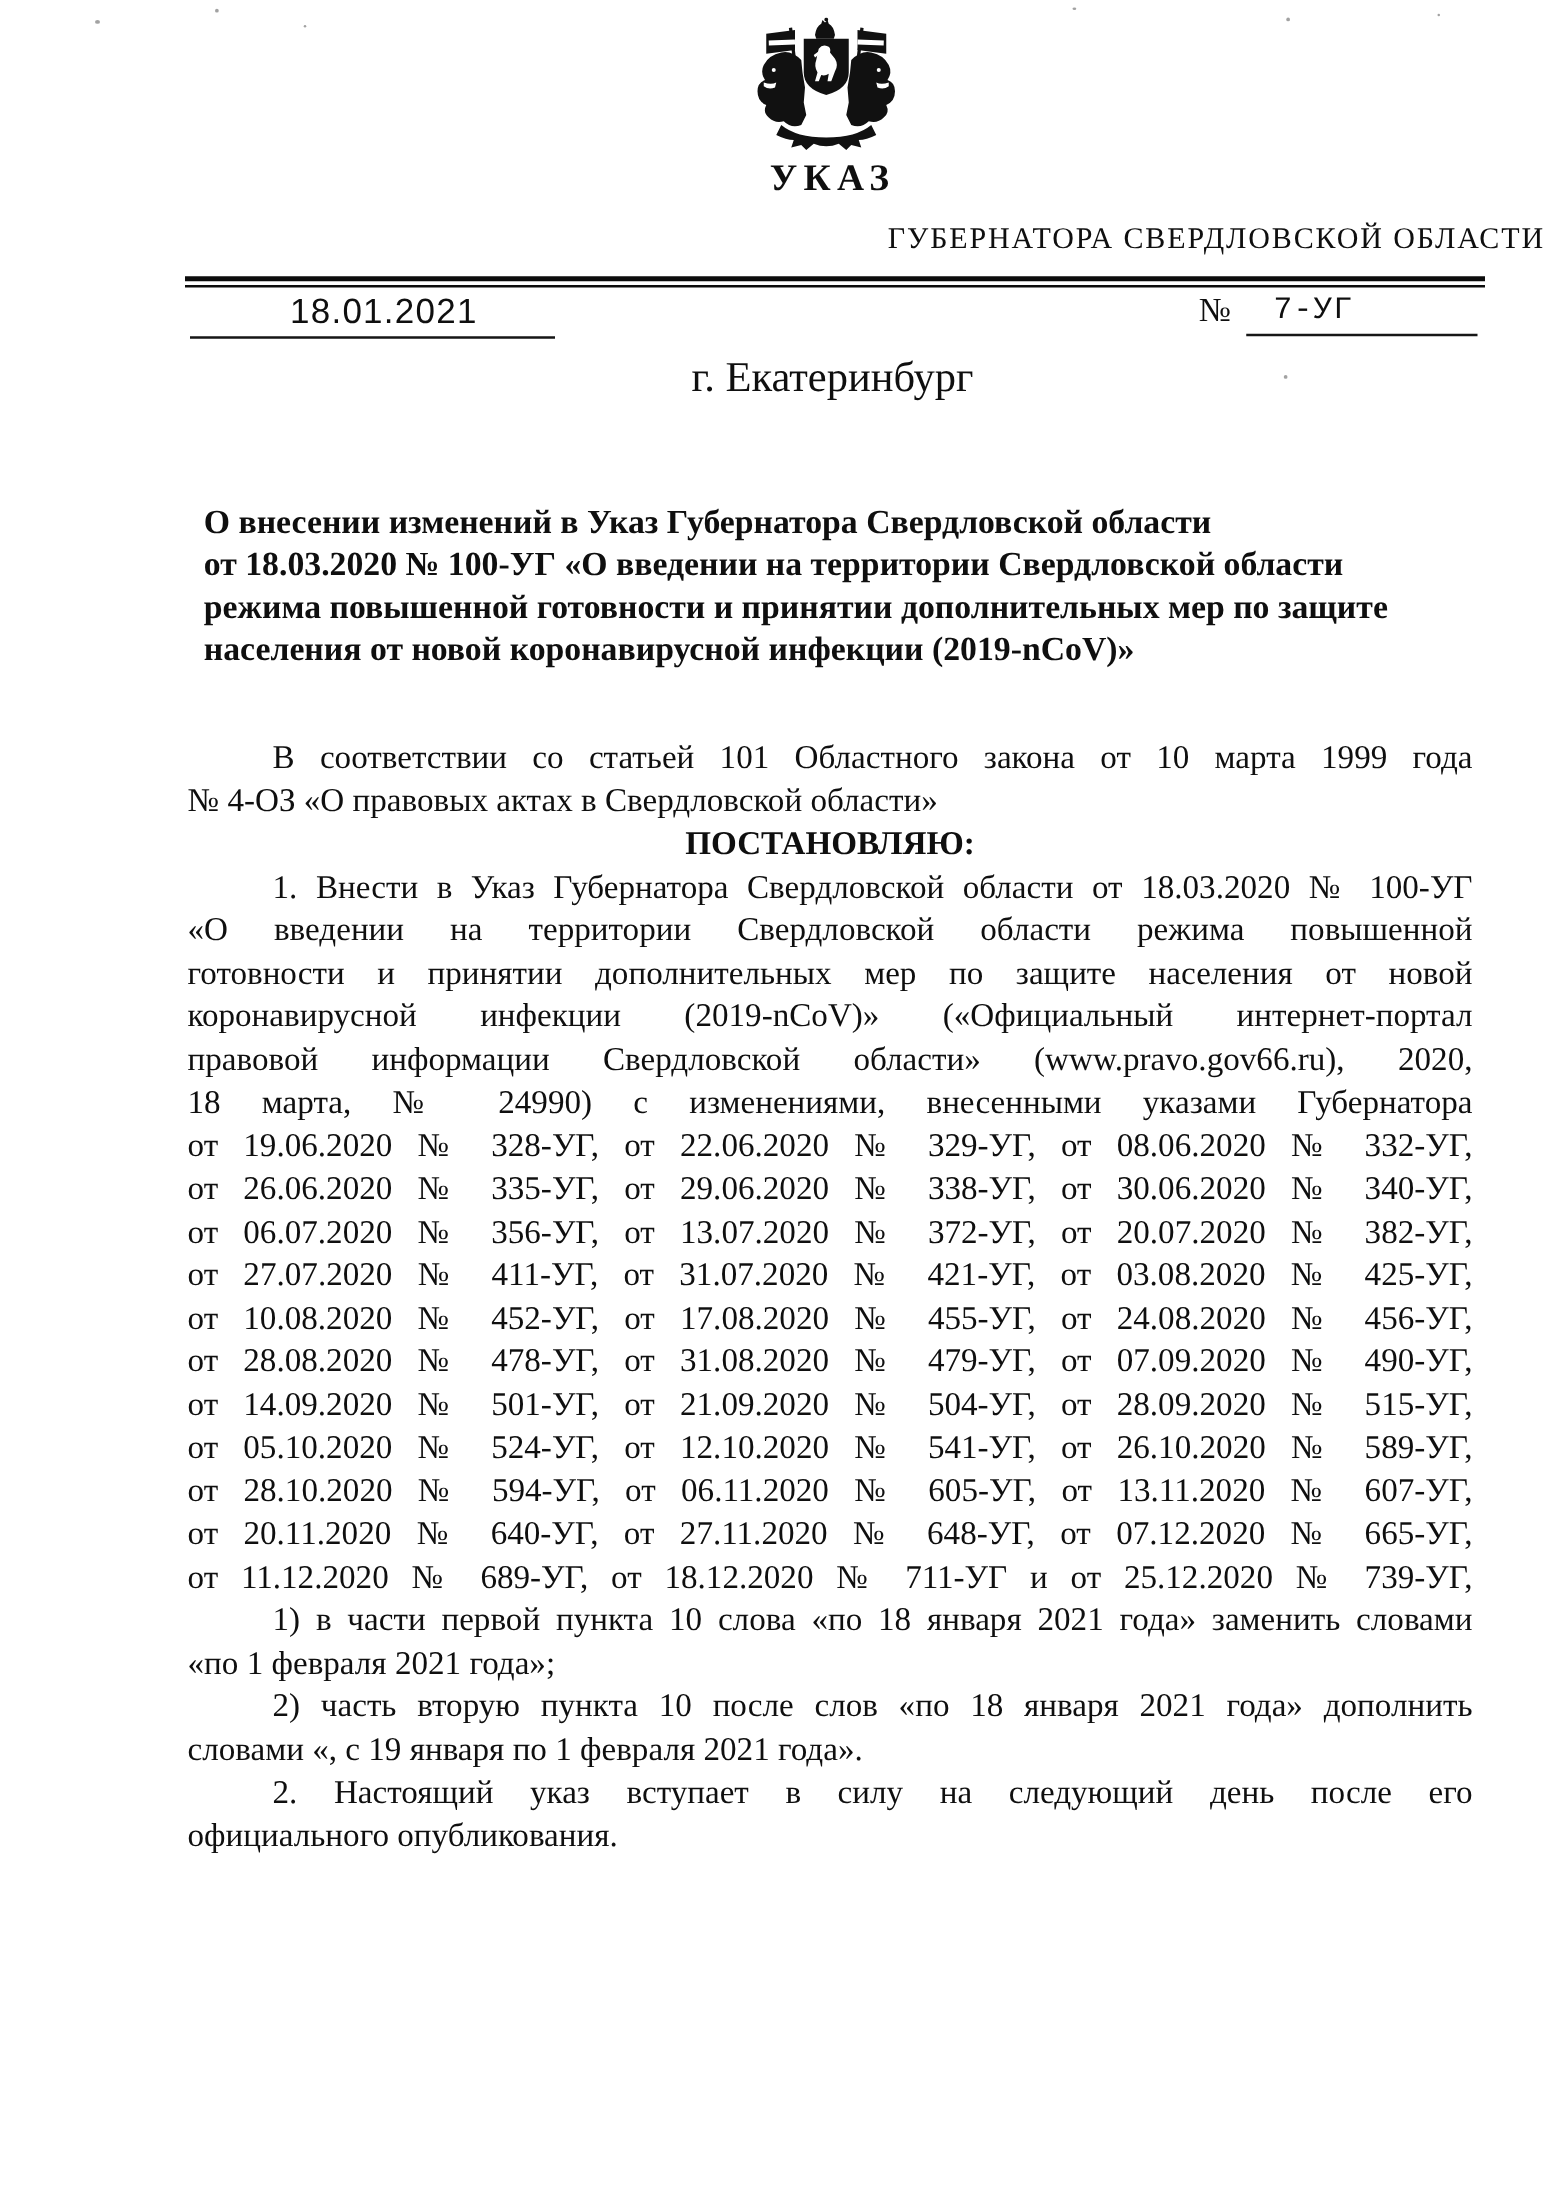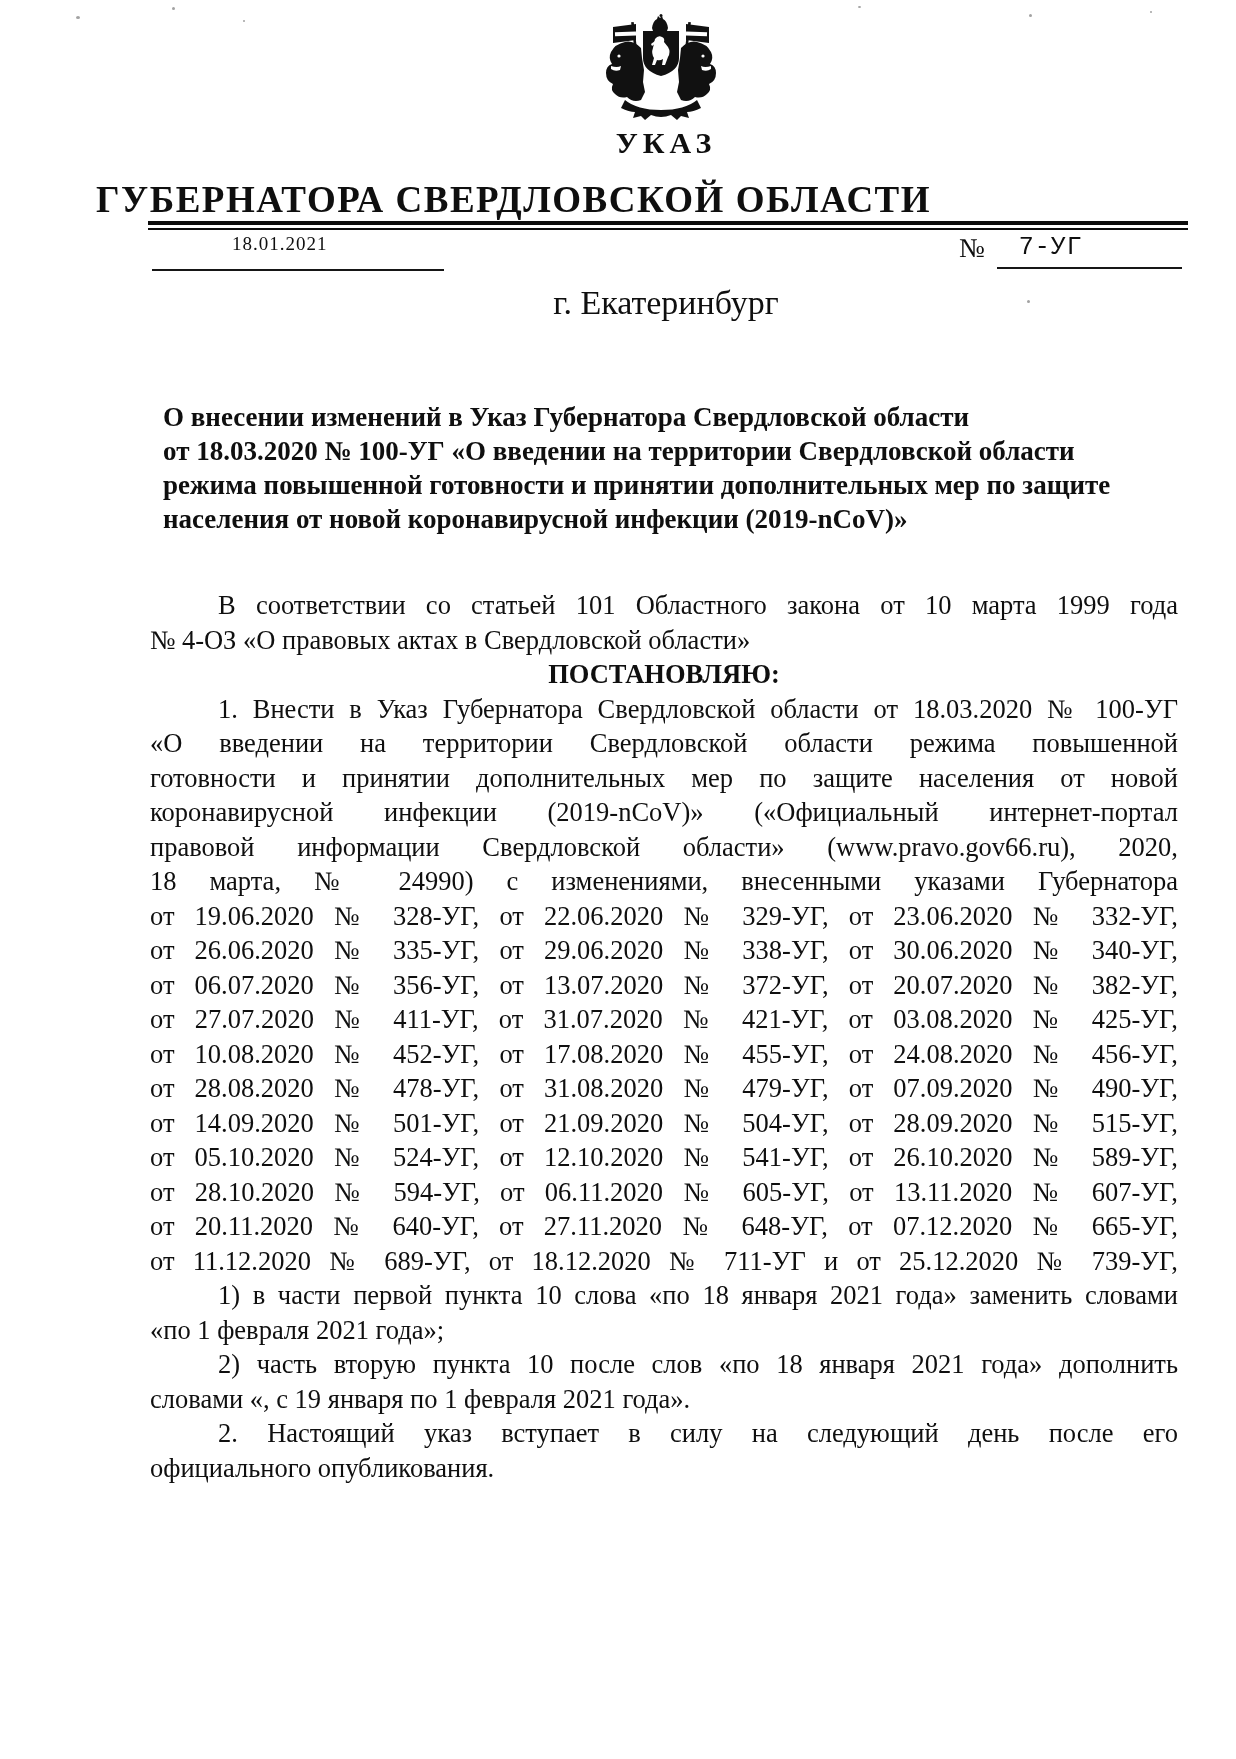--- a/index.html
+++ b/index.html
@@ -7,31 +7,31 @@
     position:relative; width:1236px; height:1759px; margin:0 auto;
     background:#ffffff; overflow:hidden;
     font-family:"Liberation Serif", serif; color:#0f0f0f;
   }
   .emblem { position:absolute; left:591px; top:14px; width:140px; height:106px; }
   .doc-type {
     position:absolute; left:96px; top:126px; width:1140px; text-align:center;
     font-size:30px; font-weight:bold; letter-spacing:5px;
   }
   .authority {
-    position:absolute; left:96px; top:178px; width:1140px; text-align:left;
-    font-size:37px; font-weight:bold; letter-spacing:1.5px;
+    position:absolute; left:96px; top:178px; width:1140px; text-align:right;
+    font-size:24px; font-weight:normal; letter-spacing:1.5px;
   }
   .rule {
     position:absolute; left:148px; top:221px; width:1040px; height:9px;
     border-top:4px solid #0c0c0c; border-bottom:2px solid #0c0c0c; box-sizing:border-box;
   }
   .date-field {
     position:absolute; left:152px; top:233px; width:292px; height:38px;
     border-bottom:2px solid #161616; box-sizing:border-box; padding-left:80px;
-    font-family:Liberation Serif, serif; font-size:19px; letter-spacing:1px;
+    font-family:Liberation Sans, sans-serif; font-size:28px; letter-spacing:1px;
   }
   .num-field { position:absolute; left:959px; top:233px; height:38px; font-size:27px; }
   .num-sign { display:inline-block; vertical-align:top; }
   .num-value-box {
     display:inline-block; vertical-align:top; margin-left:12px; width:185px; height:36px;
     border-bottom:2px solid #161616; box-sizing:border-box; padding-left:22px;
     font-family:"Liberation Mono", monospace; font-size:25px; letter-spacing:1px;
   }
   .city { position:absolute; left:96px; top:284px; width:1140px; text-align:center; font-size:34px; }
   .subject {
@@ -120,21 +120,21 @@
   <div class="body-block">
       <div class="ln first">В соответствии со статьей 101 Областного закона от 10 марта 1999 года</div>
       <div class="ln end">№ 4-ОЗ «О правовых актах в Свердловской области»</div>
       <div class="ln head">ПОСТАНОВЛЯЮ:</div>
       <div class="ln first">1. Внести в Указ Губернатора Свердловской области от 18.03.2020 № 100-УГ</div>
       <div class="ln mid">«О введении на территории Свердловской области режима повышенной</div>
       <div class="ln mid">готовности и принятии дополнительных мер по защите населения от новой</div>
       <div class="ln mid">коронавирусной инфекции (2019-nCoV)» («Официальный интернет-портал</div>
       <div class="ln mid">правовой информации Свердловской области» (www.pravo.gov66.ru), 2020,</div>
       <div class="ln mid">18 марта, № 24990) с изменениями, внесенными указами Губернатора</div>
-      <div class="ln mid">от 19.06.2020 № 328-УГ, от 22.06.2020 № 329-УГ, от 23.06.2020 № 332-УГ,</div>
+      <div class="ln mid">от 19.06.2020 № 328-УГ, от 22.06.2020 № 329-УГ, от 08.06.2020 № 332-УГ,</div>
       <div class="ln mid">от 26.06.2020 № 335-УГ, от 29.06.2020 № 338-УГ, от 30.06.2020 № 340-УГ,</div>
       <div class="ln mid">от 06.07.2020 № 356-УГ, от 13.07.2020 № 372-УГ, от 20.07.2020 № 382-УГ,</div>
       <div class="ln mid">от 27.07.2020 № 411-УГ, от 31.07.2020 № 421-УГ, от 03.08.2020 № 425-УГ,</div>
       <div class="ln mid">от 10.08.2020 № 452-УГ, от 17.08.2020 № 455-УГ, от 24.08.2020 № 456-УГ,</div>
       <div class="ln mid">от 28.08.2020 № 478-УГ, от 31.08.2020 № 479-УГ, от 07.09.2020 № 490-УГ,</div>
       <div class="ln mid">от 14.09.2020 № 501-УГ, от 21.09.2020 № 504-УГ, от 28.09.2020 № 515-УГ,</div>
       <div class="ln mid">от 05.10.2020 № 524-УГ, от 12.10.2020 № 541-УГ, от 26.10.2020 № 589-УГ,</div>
       <div class="ln mid">от 28.10.2020 № 594-УГ, от 06.11.2020 № 605-УГ, от 13.11.2020 № 607-УГ,</div>
       <div class="ln mid">от 20.11.2020 № 640-УГ, от 27.11.2020 № 648-УГ, от 07.12.2020 № 665-УГ,</div>
       <div class="ln mid">от 11.12.2020 № 689-УГ, от 18.12.2020 № 711-УГ и от 25.12.2020 № 739-УГ,</div>

